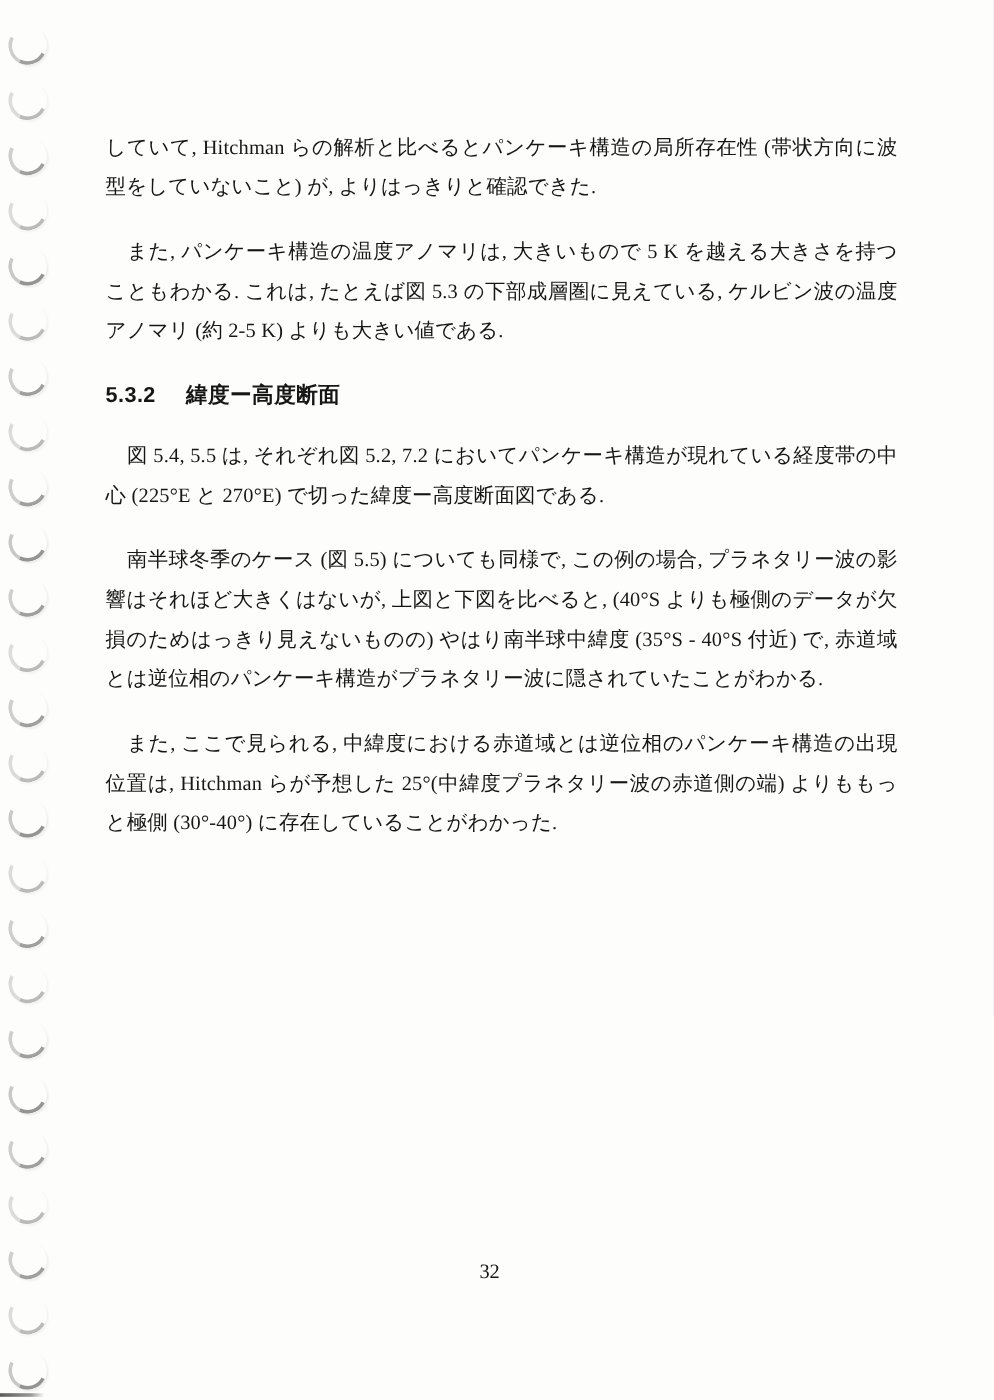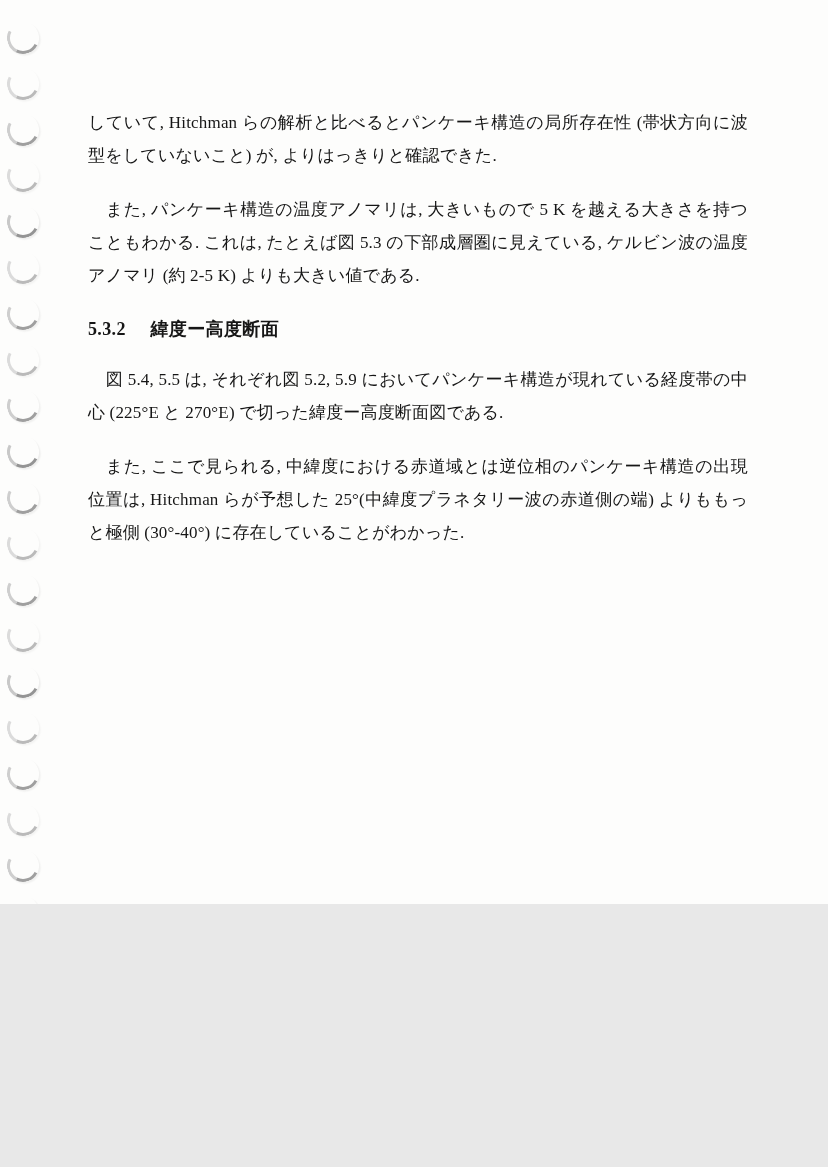--- a/index.html
+++ b/index.html
@@ -1,18 +1,18 @@
 <!DOCTYPE html>
 <html lang="ja"><head>
 <meta charset="utf-8">
 <style>
   html,body{margin:0;padding:0;background:#e8e8e8;}
   .page{
     position:relative;
-    width:828px;height:904px;
+    width:828px;height:1167px;
     background:#fdfdfc;
     overflow:hidden;
     font-family:"Liberation Serif","DejaVu Serif",serif;
     color:#161616;
   }
   
   .binding{
     position:absolute;left:7px;top:22px;
     display:flex;flex-direction:column;gap:14px;
     width:34px;
@@ -39,21 +39,21 @@
     text-align:justify;
     letter-spacing:.01em;
   }
   .content p{
     margin:0 0 21px 0;
     text-indent:1.05em;
   }
   .content p.no-indent{text-indent:0;}
   .section-heading{
     margin:20px 0 17px 0;
-    font-family:Liberation Serif, serif;
+    font-family:Liberation Sans, sans-serif;
     font-size:18px;
     font-weight:bold;
     line-height:33px;
     letter-spacing:.02em;
   }
   .section-heading .sec-num{margin-right:1.1em;}
   .page-number{
     position:absolute;
     left:8px;right:20px;
     top:1050px;
@@ -102,21 +102,22 @@
 
   <div class="content">
     <p class="no-indent">していて, Hitchman らの解析と比べるとパンケーキ構造の局所存在性 (帯状方向に波型をしていないこと) が, よりはっきりと確認できた.</p>
     <p>また, パンケーキ構造の温度アノマリは, 大きいもので 5 K を越える大きさを持つこともわかる. これは, たとえば図 5.3 の下部成層圏に見えている, ケルビン波の温度アノマリ (約 2-5 K) よりも大きい値である.</p>
 
     <h2 class="section-heading">
       <span class="sec-num">5.3.2</span>
       <span>緯度ー高度断面</span>
     </h2>
 
-    <p>図 5.4, 5.5 は, それぞれ図 5.2, 5.9 においてパンケーキ構造が現れている経度帯の中心 (225°E と 270°E) で切った緯度ー高度断面図である.</p>
+    <p>図 5.4, 5.5 は, それぞれ図 5.2, 7.2 においてパンケーキ構造が現れている経度帯の中心 (225°E と 270°E) で切った緯度ー高度断面図である.</p>
+    <p>南半球冬季のケース (図 5.5) についても同様で, この例の場合, プラネタリー波の影響はそれほど大きくはないが, 上図と下図を比べると, (40°S よりも極側のデータが欠損のためはっきり見えないものの) やはり南半球中緯度 (35°S - 40°S 付近) で, 赤道域とは逆位相のパンケーキ構造がプラネタリー波に隠されていたことがわかる.</p>
     <p>また, ここで見られる, 中緯度における赤道域とは逆位相のパンケーキ構造の出現位置は, Hitchman らが予想した 25°(中緯度プラネタリー波の赤道側の端) よりももっと極側 (30°-40°) に存在していることがわかった.</p>
   </div>
 
   <div class="page-number">32</div>
 
   <div class="scan-edge-mark"></div>
 
 </div>
 
 </body></html>

